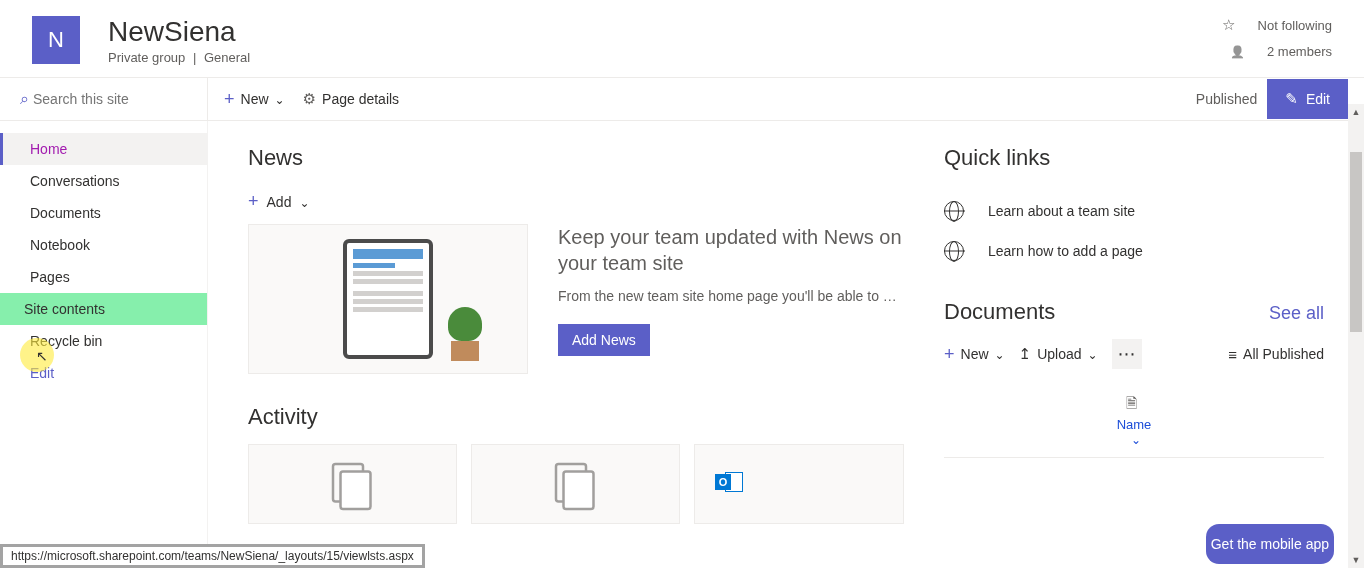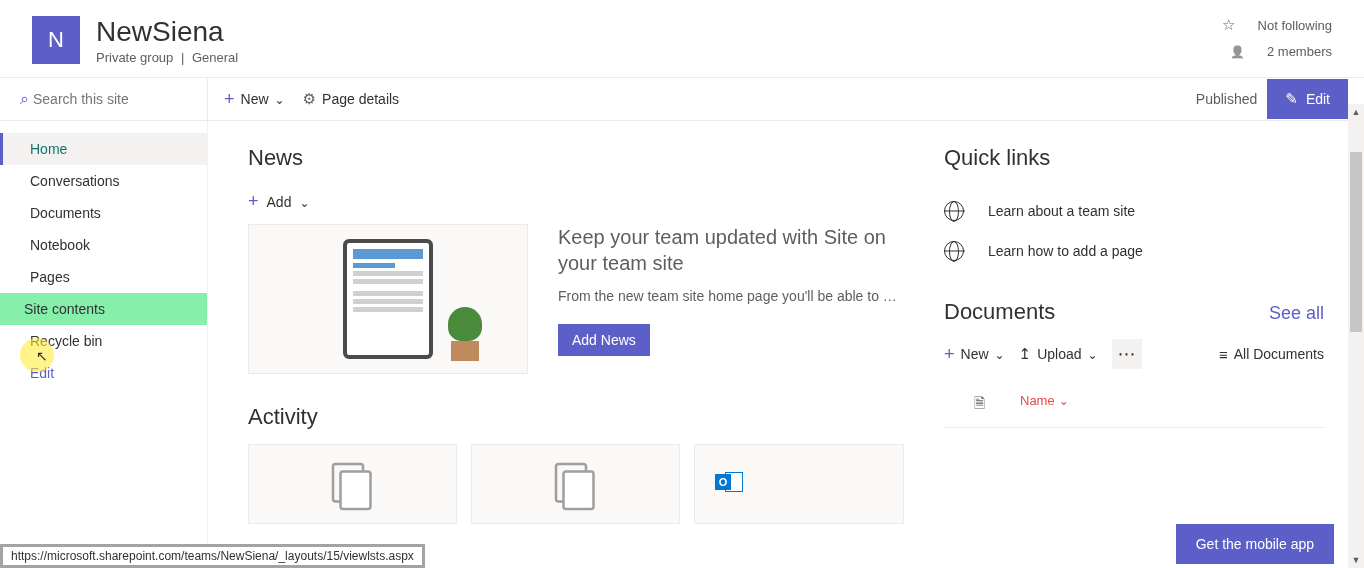--- a/index.html
+++ b/index.html
@@ -1,39 +1,39 @@
 <!DOCTYPE html>
 <html><head>
 <meta charset="utf-8">
 <style>
   * { box-sizing: border-box; margin: 0; padding: 0; font-family: "Segoe UI", -apple-system, sans-serif; }
   body { width: 1364px; height: 568px; background: #fff; color: #323130; font-size: 14px; overflow: hidden; position: relative; }
   
   .header { display: flex; align-items: flex-start; padding: 16px 32px 8px 32px; }
   .site-logo { width: 48px; height: 48px; background: #5b5fc7; color: #fff; display: flex; align-items: center; justify-content: center; font-size: 22px; font-weight: 300; }
-  .site-info { margin-left: 16px; }
+  .site-info { margin-left: 28px; }
   .site-title { font-size: 28px; font-weight: 300; color: #323130; }
   .site-sub { font-size: 13px; color: #605e5c; margin-top: 2px; }
   .site-sub .sep { margin: 0 4px; }
   .header-right { margin-left: auto; text-align: right; font-size: 13px; }
   .hr-row { display: flex; align-items: center; justify-content: flex-end; gap: 22px; margin-bottom: 10px; color: #605e5c; }
   
   .topbar { display: flex; align-items: center; border-top: 1px solid #edebe9; border-bottom: 1px solid #edebe9; height: 44px; background: #fff; }
   .search-wrap { width: 208px; display: flex; align-items: center; padding-left: 20px; border-right: 1px solid #edebe9; height: 100%; }
   .search-input { border: none; outline: none; font-size: 14px; margin-left: 4px; width: 140px; color: #605e5c; }
   .cmdbar { flex: 1; display: flex; align-items: center; padding: 0 16px; }
   .cmd-item { display: flex; align-items: center; gap: 6px; margin-right: 18px; color: #323130; cursor: pointer; font-size: 14px; }
   .cmd-spacer { flex: 1; }
   .pub-label { color: #605e5c; margin-right: 10px; }
   .edit-btn { background: #5b5fc7; color: #fff; height: 40px; padding: 0 18px; display: flex; align-items: center; gap: 8px; cursor: pointer; }
   
   .body-wrap { display: flex; height: calc(100% - 44px - 80px); }
   .leftnav { width: 208px; background: #fff; padding-top: 12px; border-right: 1px solid #f3f2f1; }
   .nav-item { display: block; padding: 8px 0 8px 30px; color: #323130; cursor: pointer; position: relative; }
-  .nav-item.active { color: #0f766e; background: #f3f2f1; }
+  .nav-item.active { color: #a21caf; background: #f3f2f1; }
   .nav-item.active::before { content:""; position:absolute; left:0; top:0; bottom:0; width:3px; background:#5b5fc7; }
   .nav-item.hover { background: #86efac; padding-left: 24px; }
   .nav-item.edit { color: #5b5fc7; }
   
   .cursor-highlight { position: absolute; left: 20px; top: 338px; width: 34px; height:34px; border-radius:50%; background: rgba(255,235,59,0.6); z-index: 3; pointer-events:none; }
   .cursor-hand { position:absolute; left:36px; top:348px; font-size:14px; z-index:4; }
   
   .content { flex: 1; padding: 24px 40px; display: flex; gap: 40px; overflow:hidden; }
   .main-col { flex: 1; min-width:0; }
   .side-col { width: 380px; }
@@ -53,24 +53,24 @@
   .ql-item { display:flex; align-items:center; gap:24px; padding:10px 0; color:#323130; cursor:pointer; }
   .globe { width:20px; height:20px; border:1.5px solid #323130; border-radius:50%; position:relative; }
   .globe::before { content:""; position:absolute; left:50%; top:-1.5px; bottom:-1.5px; width:8px; border:1.5px solid #323130; border-radius:50%; transform:translateX(-50%); }
   .globe::after { content:""; position:absolute; top:50%; left:-1.5px; right:-1.5px; height:0; border-top:1.5px solid #323130; transform:translateY(-50%); }
   
   .docs-header { display:flex; align-items:baseline; justify-content:space-between; margin-top:28px; }
   .see-all { color:#5b5fc7; font-size:18px; cursor:pointer; }
   .docs-toolbar { display:flex; align-items:center; gap:14px; margin-top:14px; font-size:14px; flex-wrap:nowrap; }
   .docs-tb-item { display:flex; align-items:center; gap:6px; cursor:pointer; }
   .docs-tb-item.ellips { background:#f3f2f1; width:30px; height:30px; justify-content:center; }
-  .docs-columns { display:flex; align-items:flex-start; margin-top:14px; padding:10px 0; border-bottom:1px solid #edebe9; color:#ef4444; font-size:13px; }
+  .docs-columns { display:flex; align-items:center; margin-top:14px; padding:10px 0; border-bottom:1px solid #edebe9; color:#1d4ed8; font-size:13px;flex-direction:column; }
   .doc-icon { width:16px; margin-left:30px; margin-right:30px; }
   
-  .mobile-btn { position:absolute; right:30px; bottom:4px; background:#5b5fc7; color:#fff; padding:12px 20px; font-size:14px; cursor:pointer; }
+  .mobile-btn { position:absolute; right:30px; bottom:4px; background:#5b5fc7; color:#fff; padding:12px 5px; font-size:14px; cursor:pointer;border-radius:13px; }
   .statusbar { position:absolute; left:0; bottom:0; background:#fff; border:3px solid #a3a3a3; padding:2px 8px; font-size:12px; color:#323130; z-index:5; }
   .scrollbar-v { position:absolute; right:0; top:104px; bottom:0; width:16px; background:#f3f2f1; }
   .scroll-thumb { position:absolute; left:2px; right:2px; top:48px; height:180px; background:#c8c6c4; }
   .scroll-arrow { position:absolute; left:0; right:0; height:16px; display:flex; align-items:center; justify-content:center; color:#605e5c; font-size:9px; }
   
   
   .i-star::before { content:"☆"; font-size:15px; }
   .i-person::before { content:"👤"; font-size:12px; filter:grayscale(1); opacity:.7; }
   .i-search { color:#5b5fc7; font-size:16px; }
   .i-plus { color:#5b5fc7; font-size:18px; font-weight:300; }
@@ -176,21 +176,21 @@
               <div class="tab-line"></div>
               <div class="tab-line"></div>
             </div>
             <div class="plant">
                 <div class="leaves"></div>
                 <div class="pot"></div>
               </div>
           </div>
         </div>
         <div class="news-text">
-          <div class="news-heading">Keep your team updated with Site on your team site</div>
+          <div class="news-heading">Keep your team updated with News on your team site</div>
           <div class="news-desc">From the new team site home page you'll be able to quic...</div>
           <button class="add-news-btn">Add News</button>
         </div>
       </div>
 
       <div class="activity-title">Activity</div>
       <div class="activity-cards">
         <div class="act-card">
           <svg class="doc-stack" viewBox="0 0 48 48">
               <rect x="8" y="8" width="24" height="30" rx="2"></rect>
@@ -238,21 +238,21 @@
         <div class="docs-tb-item">
           <span class="i-upload"></span>
           <span>Upload</span>
           <span class="i-chev"></span>
         </div>
         <div class="docs-tb-item ellips">
           <span class="i-ellipsis"></span>
         </div>
         <div class="docs-tb-item" style="margin-left:auto">
           <span class="i-list"></span>
-          <span>All Documents</span>
+          <span>All Published</span>
         </div>
       </div>
       <div class="docs-columns">
         <span class="doc-icon i-file"></span>
         <span>Name</span>
         <span class="i-chev" style="margin-left:4px"></span>
       </div>
     </div>
   </div>
 </div>

